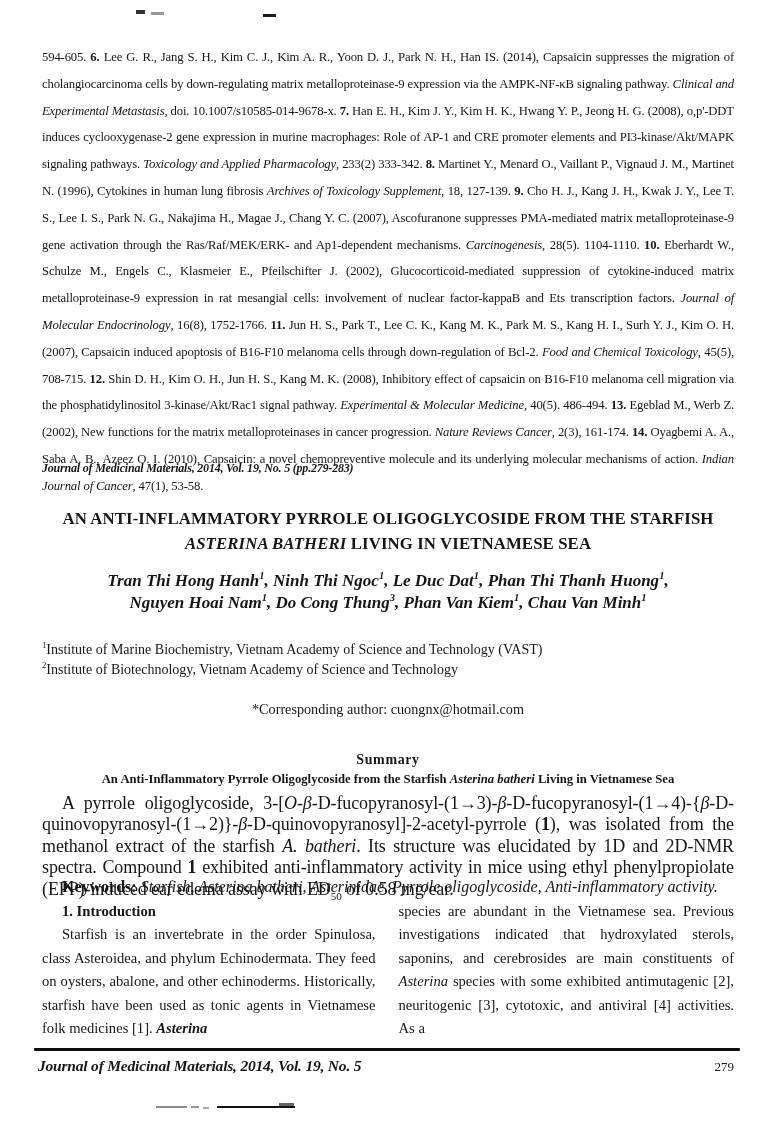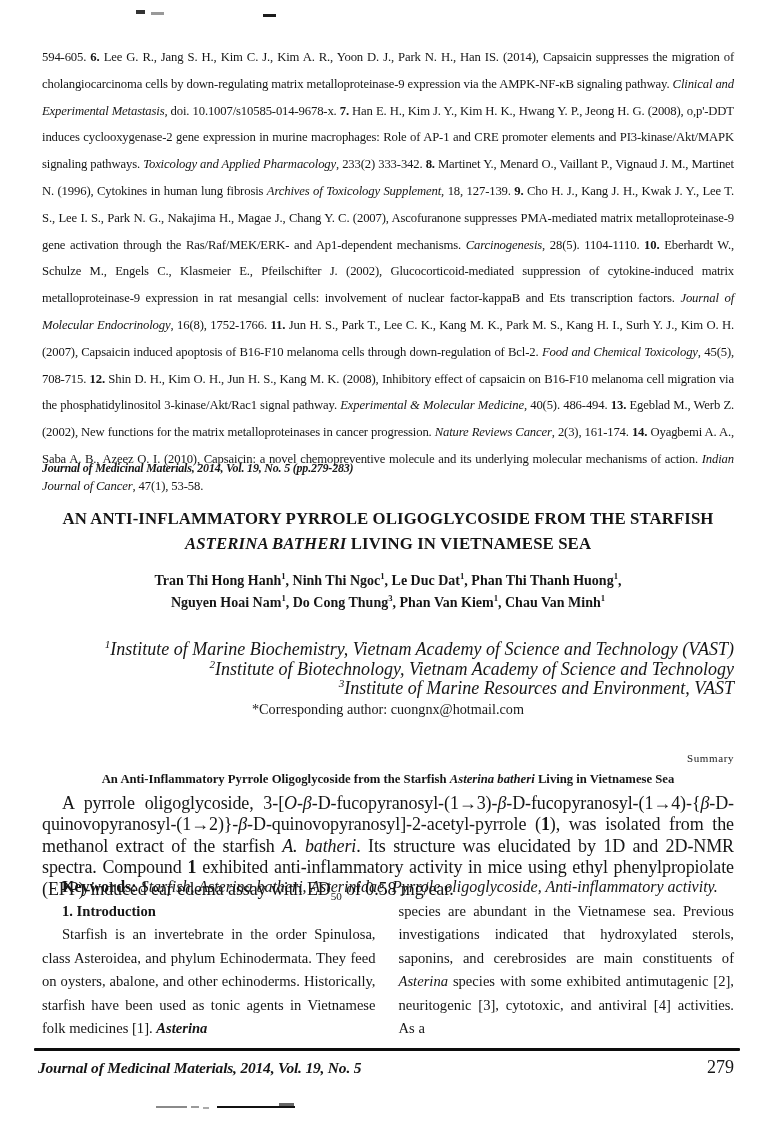--- a/index.html
+++ b/index.html
@@ -30,41 +30,41 @@
 
   .title {
     left:42px; top:506px; width:692px;
     text-align:center; font-weight:bold;
     font-size:16.8px; line-height:25px;
     letter-spacing:0.1px;
   }
 
   .authors {
     left:42px; top:570px; width:692px;
-    text-align:center; font-weight:bold; 
-    font-size:14px; line-height:21.6px;
+    text-align:center; font-weight:bold; font-style:italic;
+    font-size:17px; line-height:21.6px;
   }
 
   .affils {
     left:42px; top:640px; width:692px;
-    text-align:right; font-style:italic;
-    font-size:18px; line-height:19.5px;
+    text-align:left; 
+    font-size:14px; line-height:19.5px;
   }
 
   .corresponding {
     left:42px; top:701px; width:692px;
     text-align:center; font-size:14.2px;
   }
   .received {
     left:42px; top:725px; width:692px;
     text-align:center; font-size:14.2px;
   }
   .summary-label {
     left:42px; top:752px; width:692px;
-    text-align:right; font-weight:normal; font-size:11px; letter-spacing:0.6px;
+    text-align:center; font-weight:bold; font-size:14px; letter-spacing:0.6px;
   }
   .summary-title {
     left:42px; top:772px; width:692px;
     text-align:center; font-weight:bold; font-size:12.7px;
   }
   .abstract {
     left:42px; top:793px; width:692px;
     font-size:18px; line-height:21.4px;
     text-align:justify; text-indent:20px; letter-spacing:-0.1px;
   }
@@ -88,21 +88,21 @@
     left:34px; top:1048px; width:706px; height:3px;
     background:#0d0d0d; border-radius:1px;
   }
   .footer-row {
     left:38px; top:1057px; width:696px;
     display:flex; justify-content:space-between; align-items:baseline;
   }
   .footer-journal {
     font-weight:bold; font-style:italic; font-size:15.5px; letter-spacing:-0.2px;
   }
-  .footer-page { font-size:18px; }
+  .footer-page { font-size:13px; }
 
   .artifact { position:absolute; }
 </style>
 </head>
 <body>
 
 <div class="page">
 
   <div class="artifact" style="left:136px;top:10px;width:9px;height:4px;background:#333;"></div>
   <div class="artifact" style="left:151px;top:12px;width:13px;height:3px;background:#999;"></div>
@@ -115,21 +115,20 @@
   <div class="abs title"><span>AN ANTI-INFLAMMATORY PYRROLE OLIGOGLYCOSIDE FROM THE STARFISH </span><span style="font-style: italic;">ASTERINA BATHERI</span><span> LIVING IN VIETNAMESE SEA</span></div>
 
   <div class="abs authors">
     <div><span>Tran Thi Hong Hanh</span><sup>1</sup><span>, Ninh Thi Ngoc</span><sup>1</sup><span>, Le Duc Dat</span><sup>1</sup><span>, Phan Thi Thanh Huong</span><sup>1</sup><span>,</span></div>
     <div><span>Nguyen Hoai Nam</span><sup>1</sup><span>, Do Cong Thung</span><sup>3</sup><span>, Phan Van Kiem</span><sup>1</sup><span>, Chau Van Minh</span><sup>1</sup></div>
   </div>
 
   <div class="abs affils">
     <div><sup>1</sup><span>Institute of Marine Biochemistry, Vietnam Academy of Science and Technology (VAST)</span></div>
     <div><sup>2</sup><span>Institute of Biotechnology, Vietnam Academy of Science and Technology</span></div>
-    <div><sup>3</sup><span>Institute of Marine Resources and Environment, VAST</span></div>
   </div>
 
   <div class="abs corresponding">*Corresponding author: cuongnx@hotmail.com</div>
 
 
   <div class="abs summary-label">Summary</div>
   <div class="abs summary-title"><span>An Anti-Inflammatory Pyrrole Oligoglycoside from the Starfish </span><span style="font-style: italic;">Asterina batheri</span><span> Living in Vietnamese Sea</span></div>
   <div class="abs abstract"><span>A pyrrole oligoglycoside, 3-[</span><span style="font-style: italic;">O</span><span>-</span><span style="font-style: italic;">β</span><span>-D-fucopyranosyl-(1→3)-</span><span style="font-style: italic;">β</span><span>-D-fucopyranosyl-(1→4)-{</span><span style="font-style: italic;">β</span><span>-D-quinovopyranosyl-(1→2)}-</span><span style="font-style: italic;">β</span><span>-D-quinovopyranosyl]-2-acetyl-pyrrole (</span><span style="font-weight: bold;">1</span><span>), was isolated from the methanol extract of the starfish </span><span style="font-style: italic;">A. batheri</span><span>. Its structure was elucidated by 1D and 2D-NMR spectra. Compound </span><span style="font-weight: bold;">1</span><span> exhibited anti-inflammatory activity in mice using ethyl phenylpropiolate (EPP)-induced ear edema assay with ED</span><sub>50</sub><span> of 0.58 mg/ear.</span></div>
   <div class="abs keywords"><span style="font-weight: bold;">Keywords: </span><span style="font-style: italic;">Starfish, Asterina batheri, Asterinidae, Pyrrole oligoglycoside, Anti-inflammatory activity.</span></div>
 

